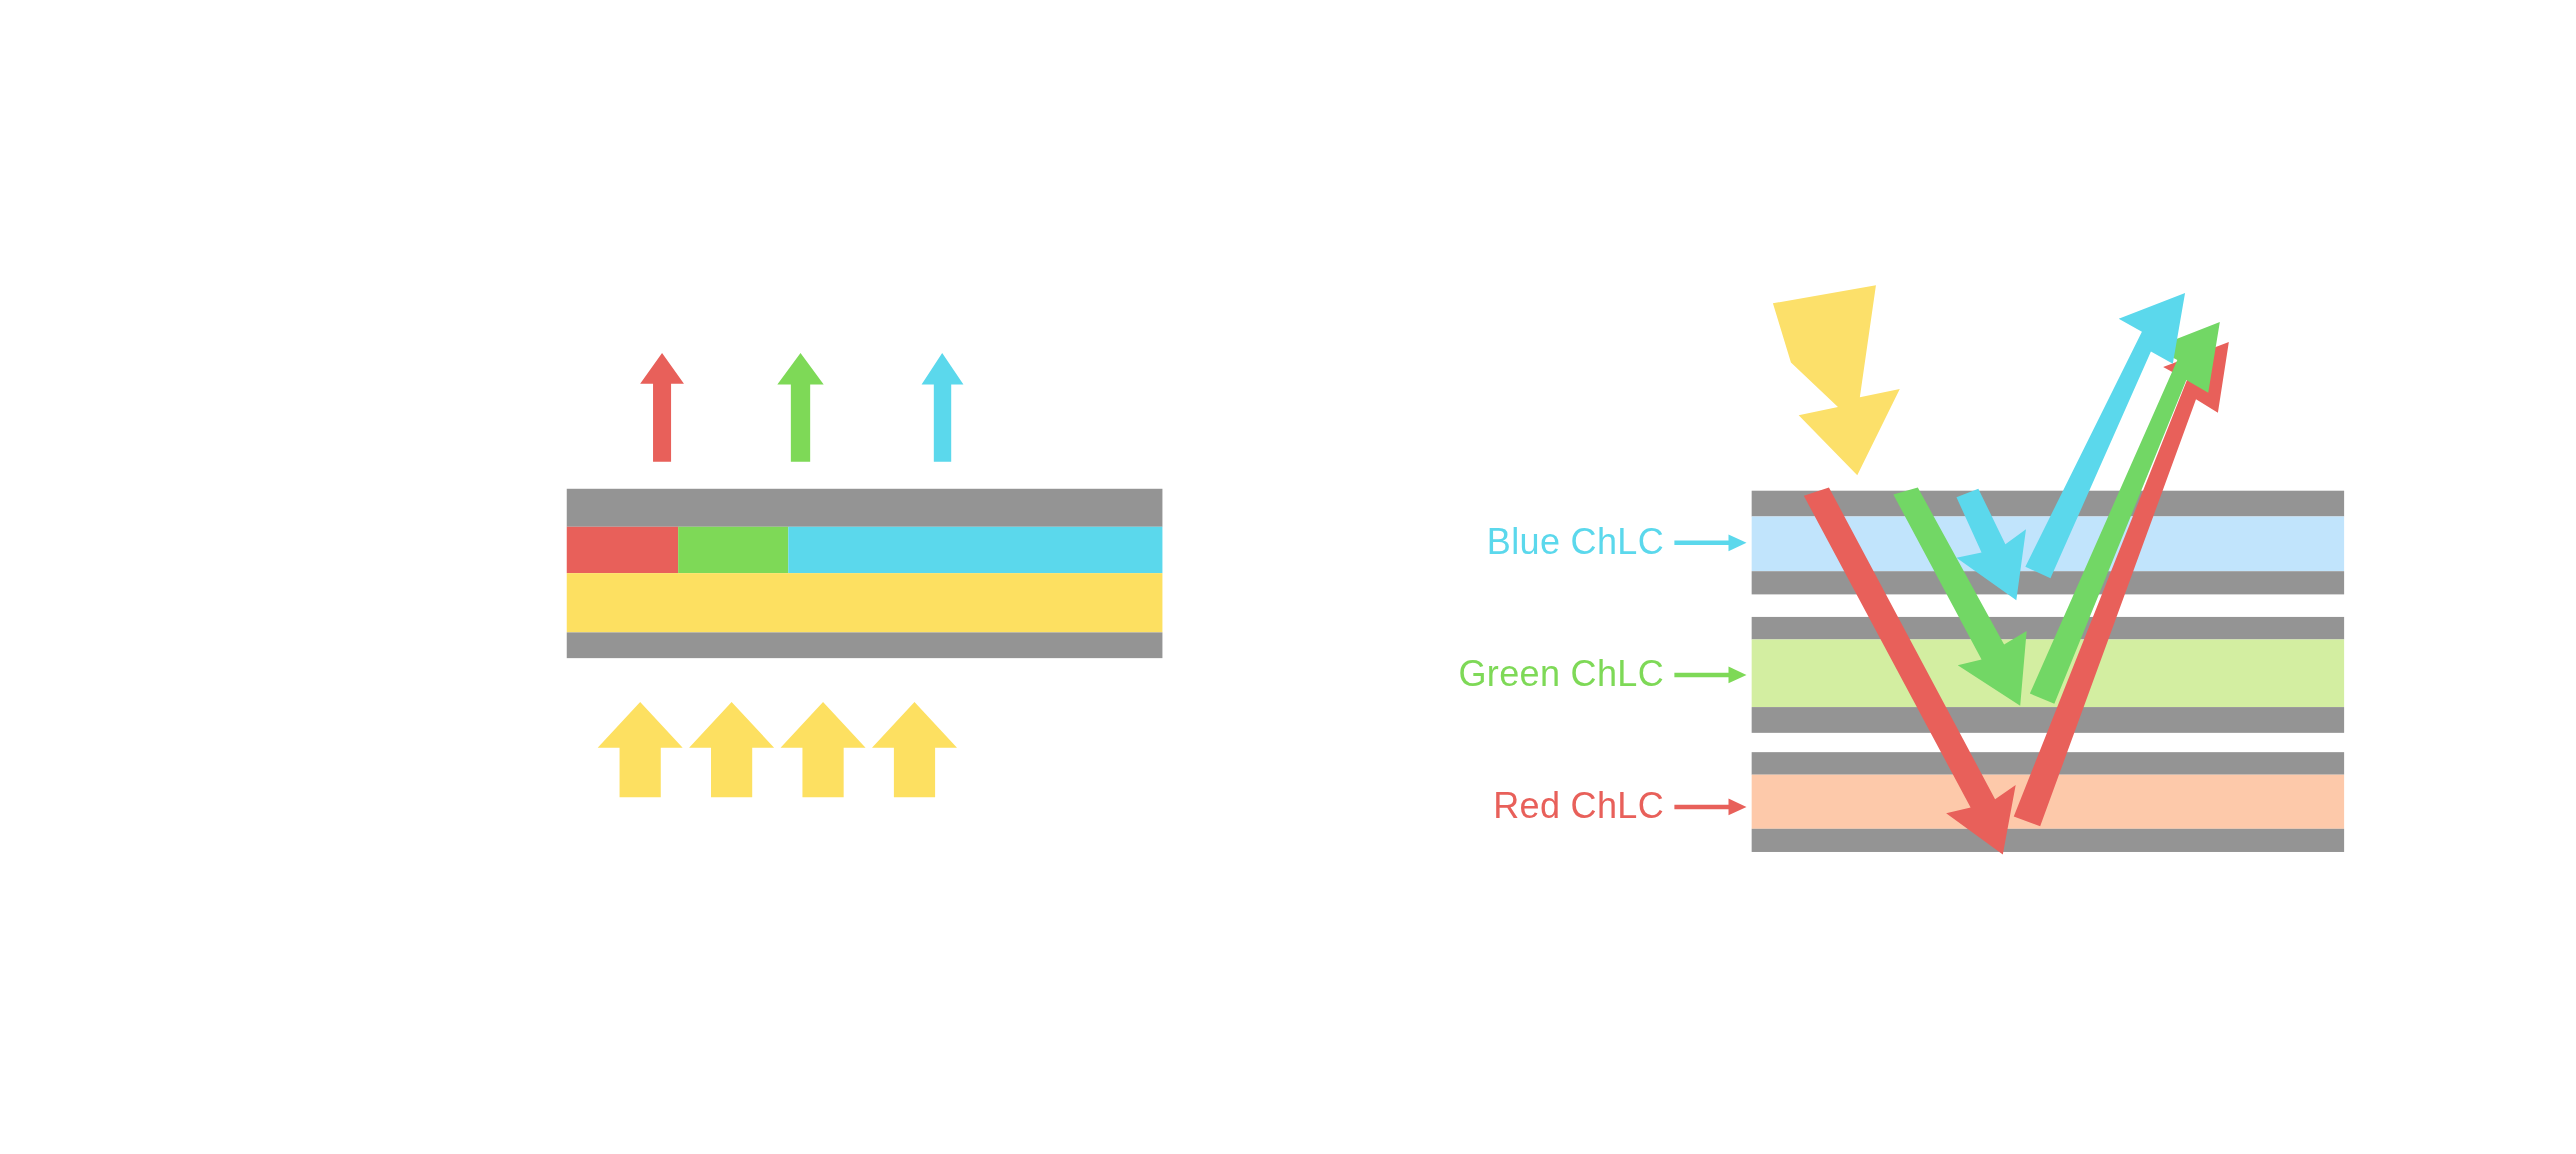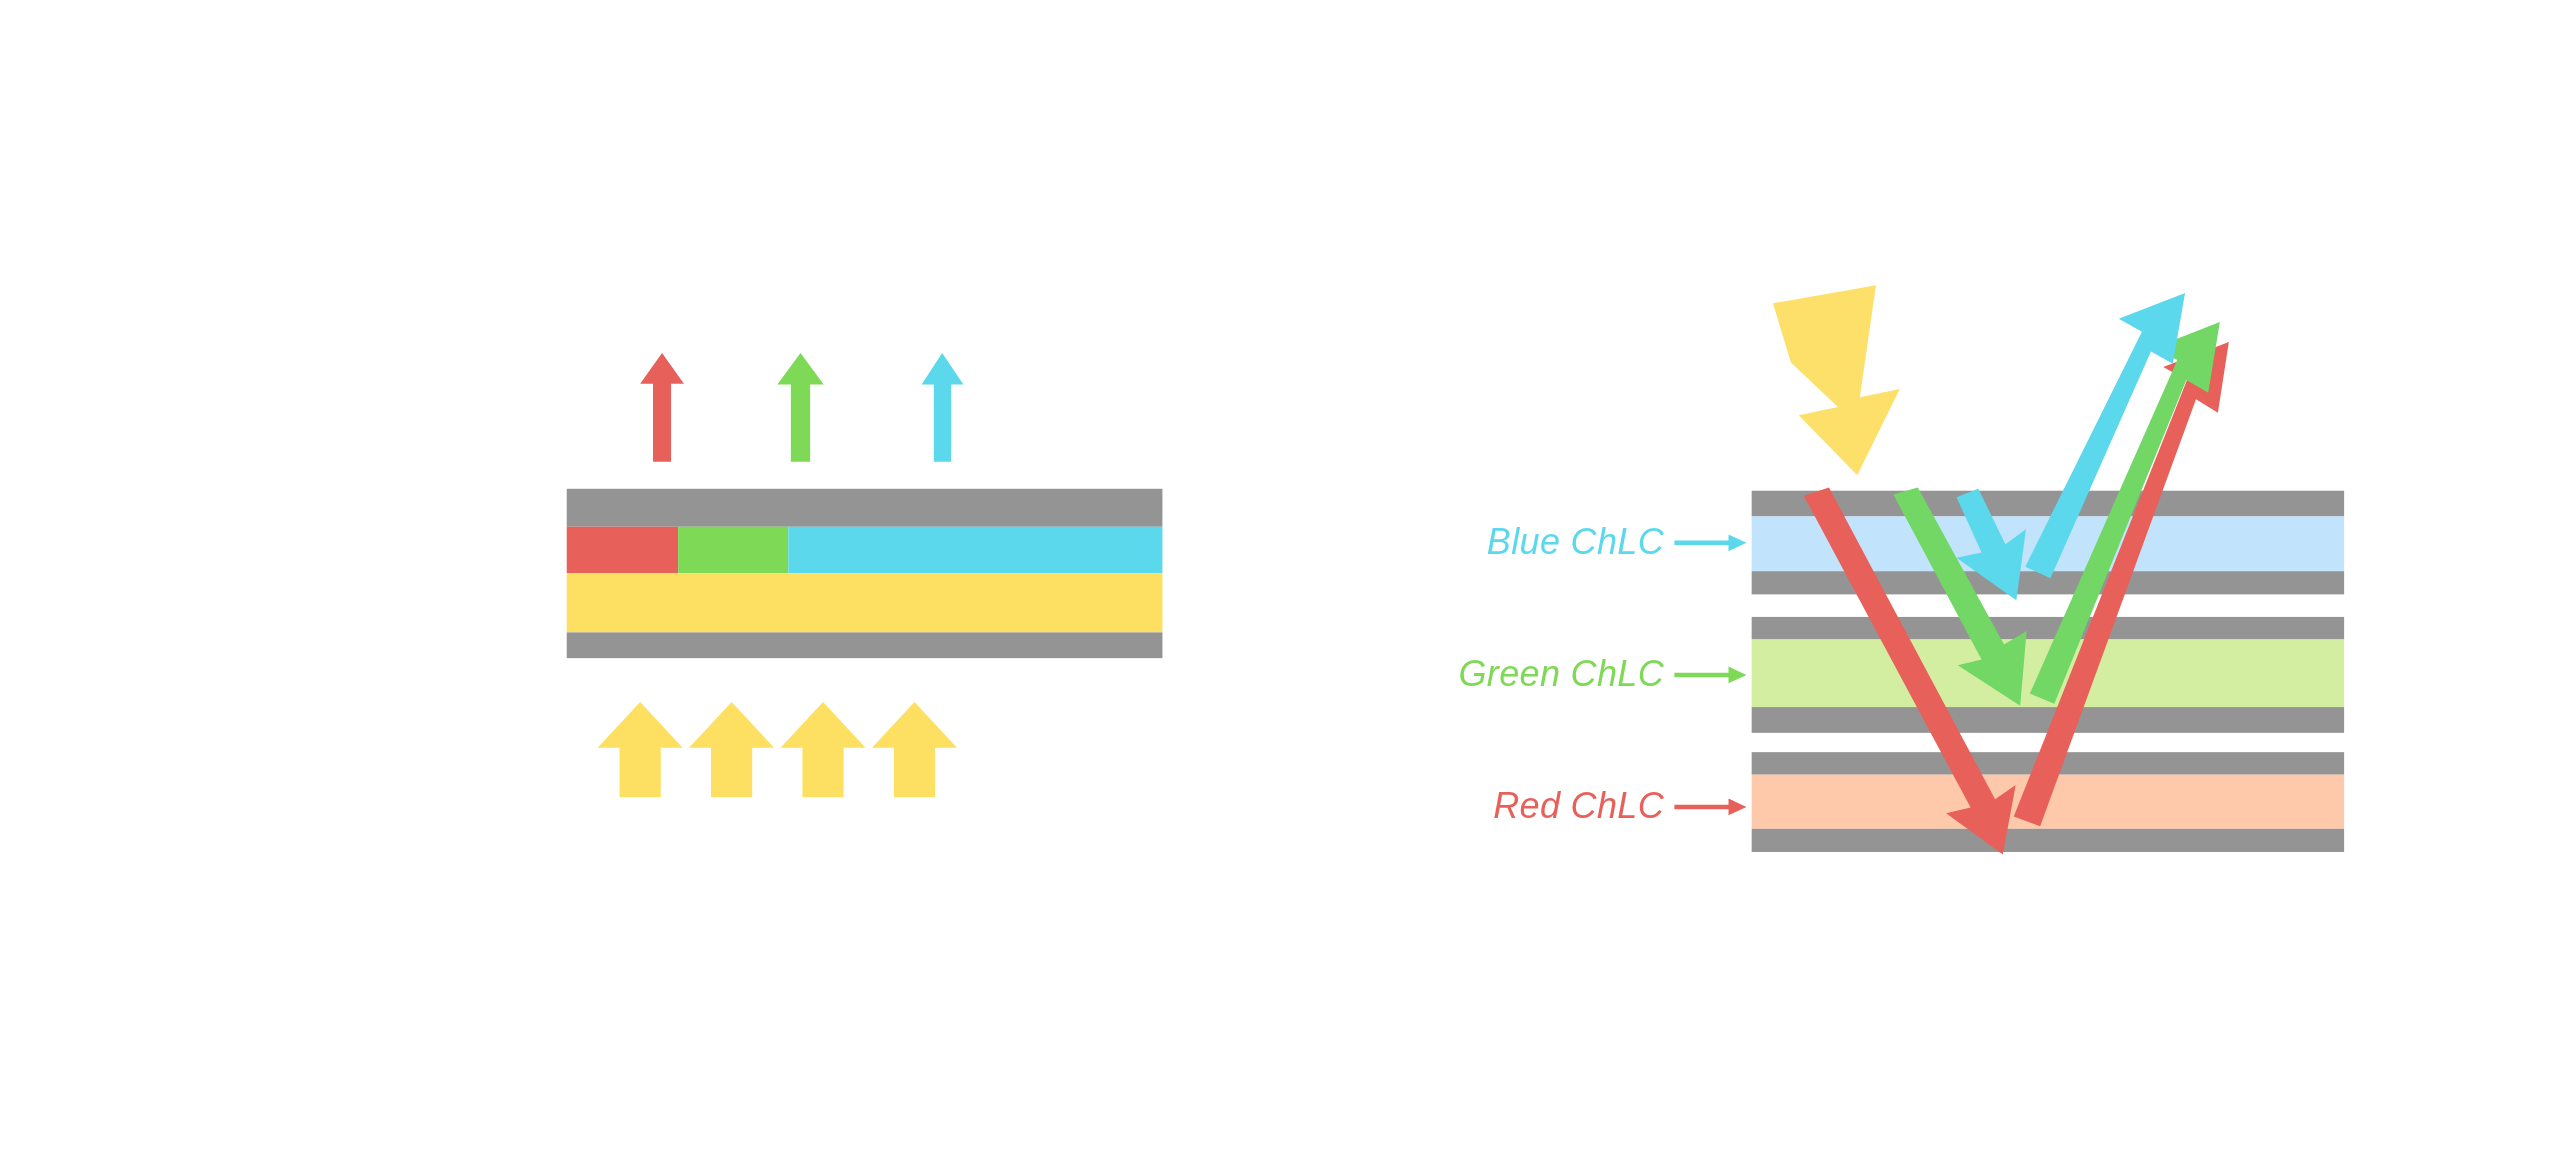--- a/index.html
+++ b/index.html
@@ -13,21 +13,20 @@
     height: 1154px;
     position: relative;
     overflow: hidden;
     font-family: "Liberation Sans", sans-serif;
   }
   #figure-root {
     position: absolute;
     inset: 0;
     width: 2280px;
     height: 1154px;
-    font-style: italic;
   }
   svg.diagram-canvas {
     display: block;
     width: 2576px;
     height: 1154px;
   }
   text.layer-label {
     font-family: "Liberation Sans", sans-serif;
     font-size: 56px;
     font-weight: 400;

